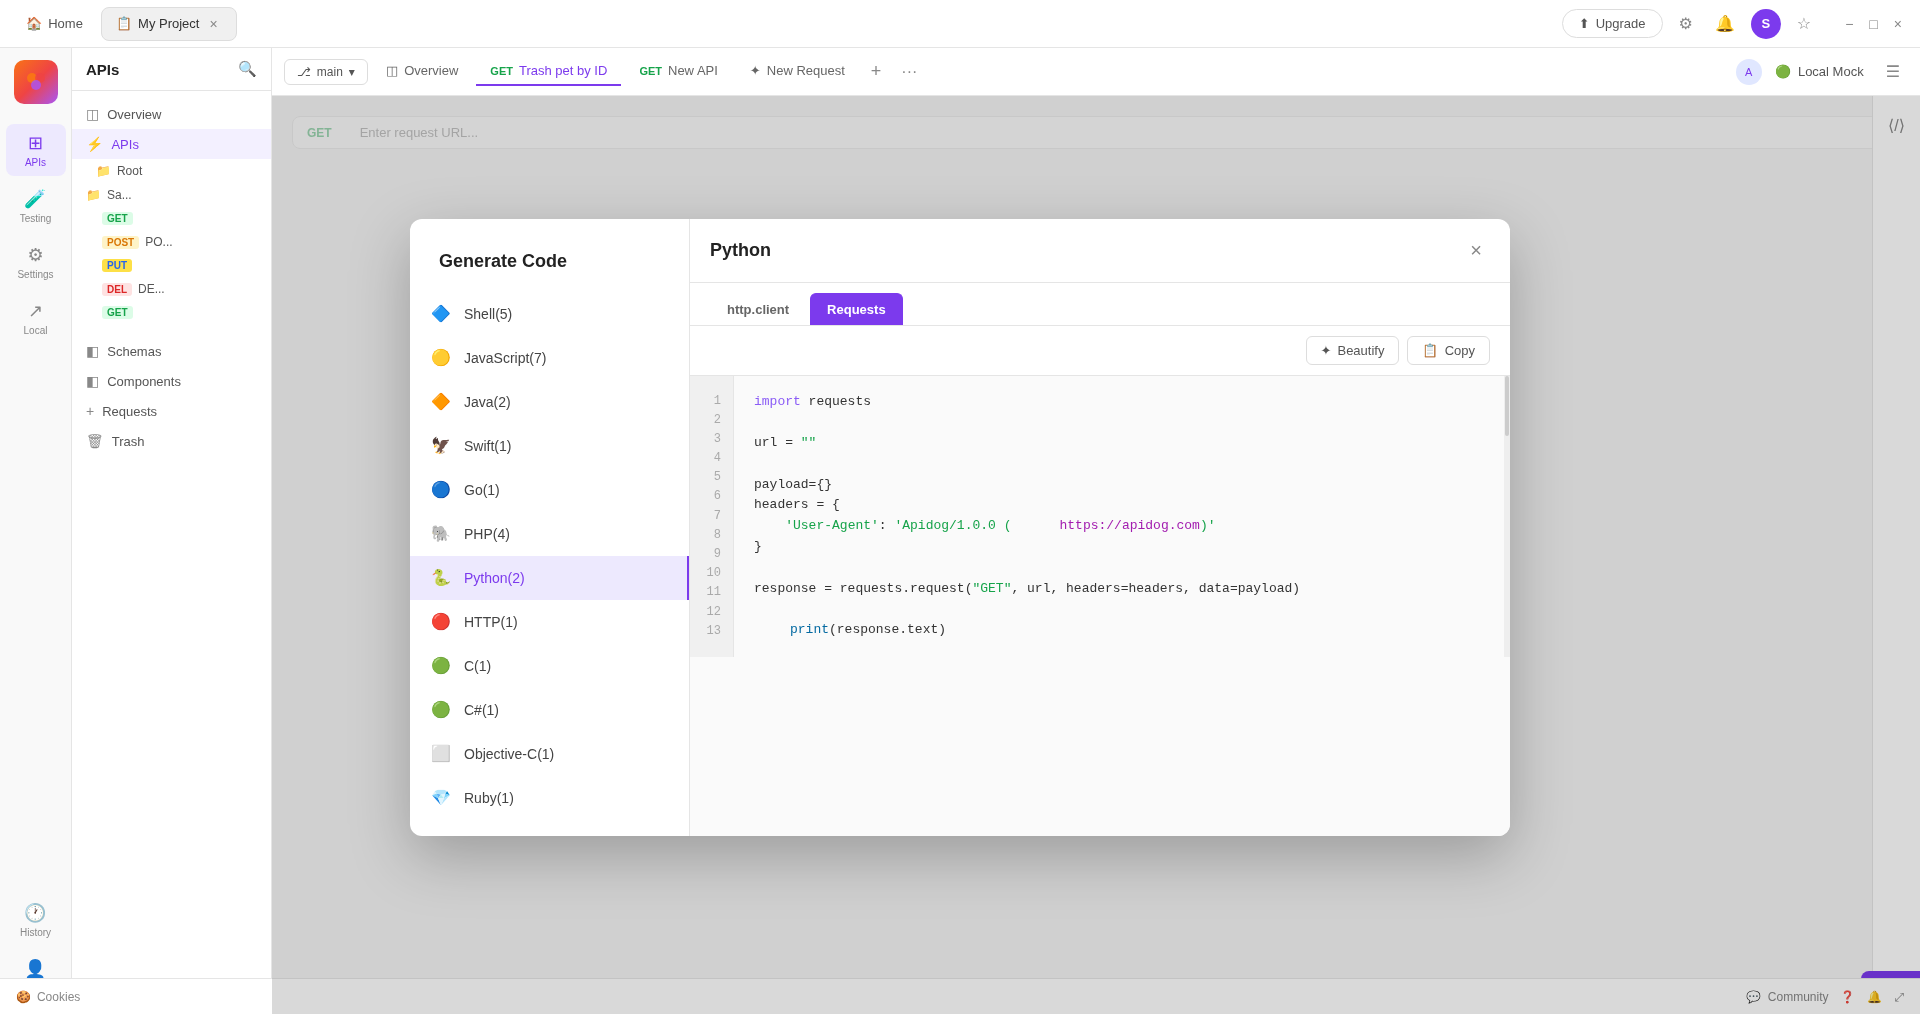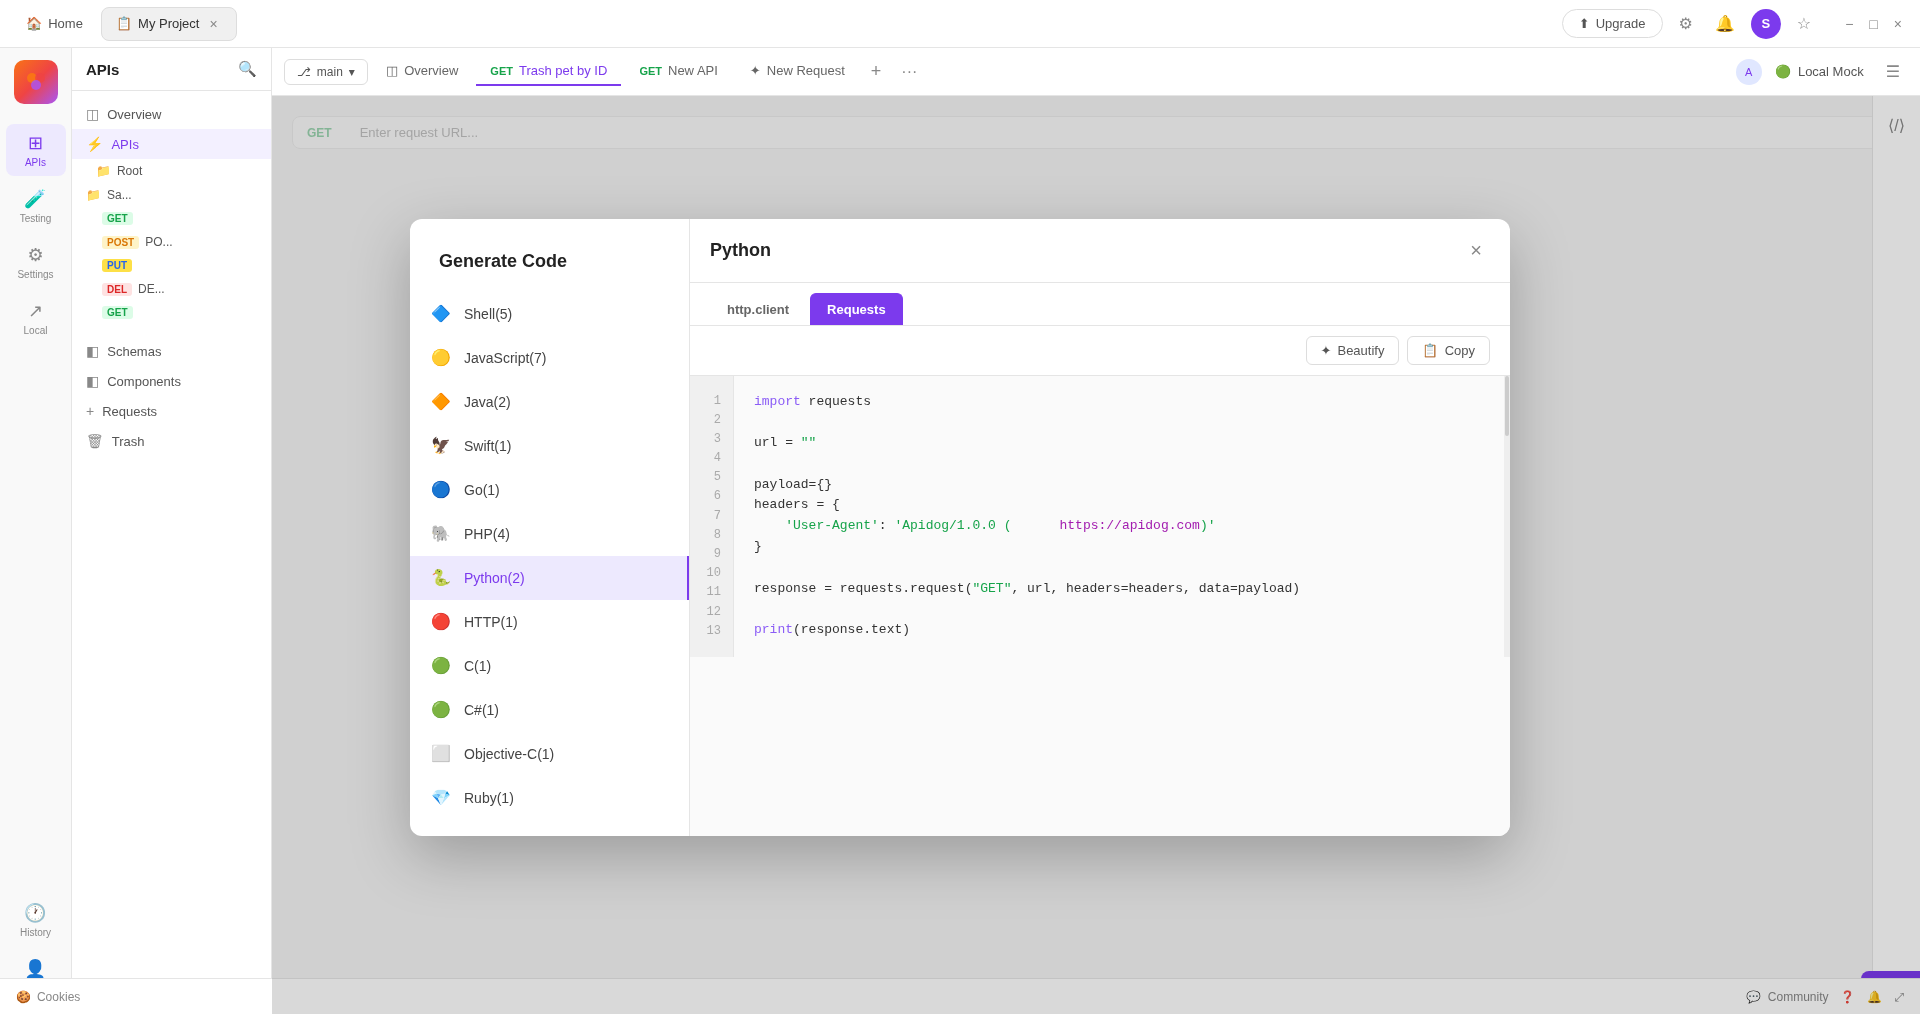--- a/index.html
+++ b/index.html
@@ -124,21 +124,21 @@
     .code-action-btn { display: flex; align-items: center; gap: 6px; padding: 6px 14px; border: 1px solid #ddd; border-radius: 6px; background: #fff; cursor: pointer; font-size: 13px; color: #555; }
 
     .code-body { flex: 1; overflow: auto; background: #fafafa; }
     .code-content { display: flex; font-family: 'Courier New', Courier, monospace; font-size: 13px; line-height: 1.6; }
     .line-numbers { padding: 16px 0; background: #f0f0f0; border-right: 1px solid #e5e5e5; min-width: 44px; text-align: right; color: #aaa; font-size: 12px; user-select: none; }
     .line-num { padding: 0 12px 0 8px; display: block; }
     .code-lines { padding: 16px 20px; flex: 1; white-space: pre; color: #333; }
     .kw { color: #8b5cf6; }
     .str { color: #16a34a; }
     .url { color: #a21caf; padding-left: 48px; }
-    .fn { color: #8b5cf6; }
+    .fn { color: #0369a1; margin-left: 36px; }
 
     
     .scroll-divider { width: 6px; background: #eee; position: relative; }
     .scroll-thumb { position: absolute; top: 0; left: 1px; width: 4px; height: 60px; background: #ccc; border-radius: 2px; }
 
     
     .bottom-bar {
       height: 36px; background: #ffffff; border-top: 1px solid #e5e5e5;
       display: flex; align-items: center; padding: 0 16px; gap: 12px;
       position: fixed; bottom: 0; left: 0; right: 0;

